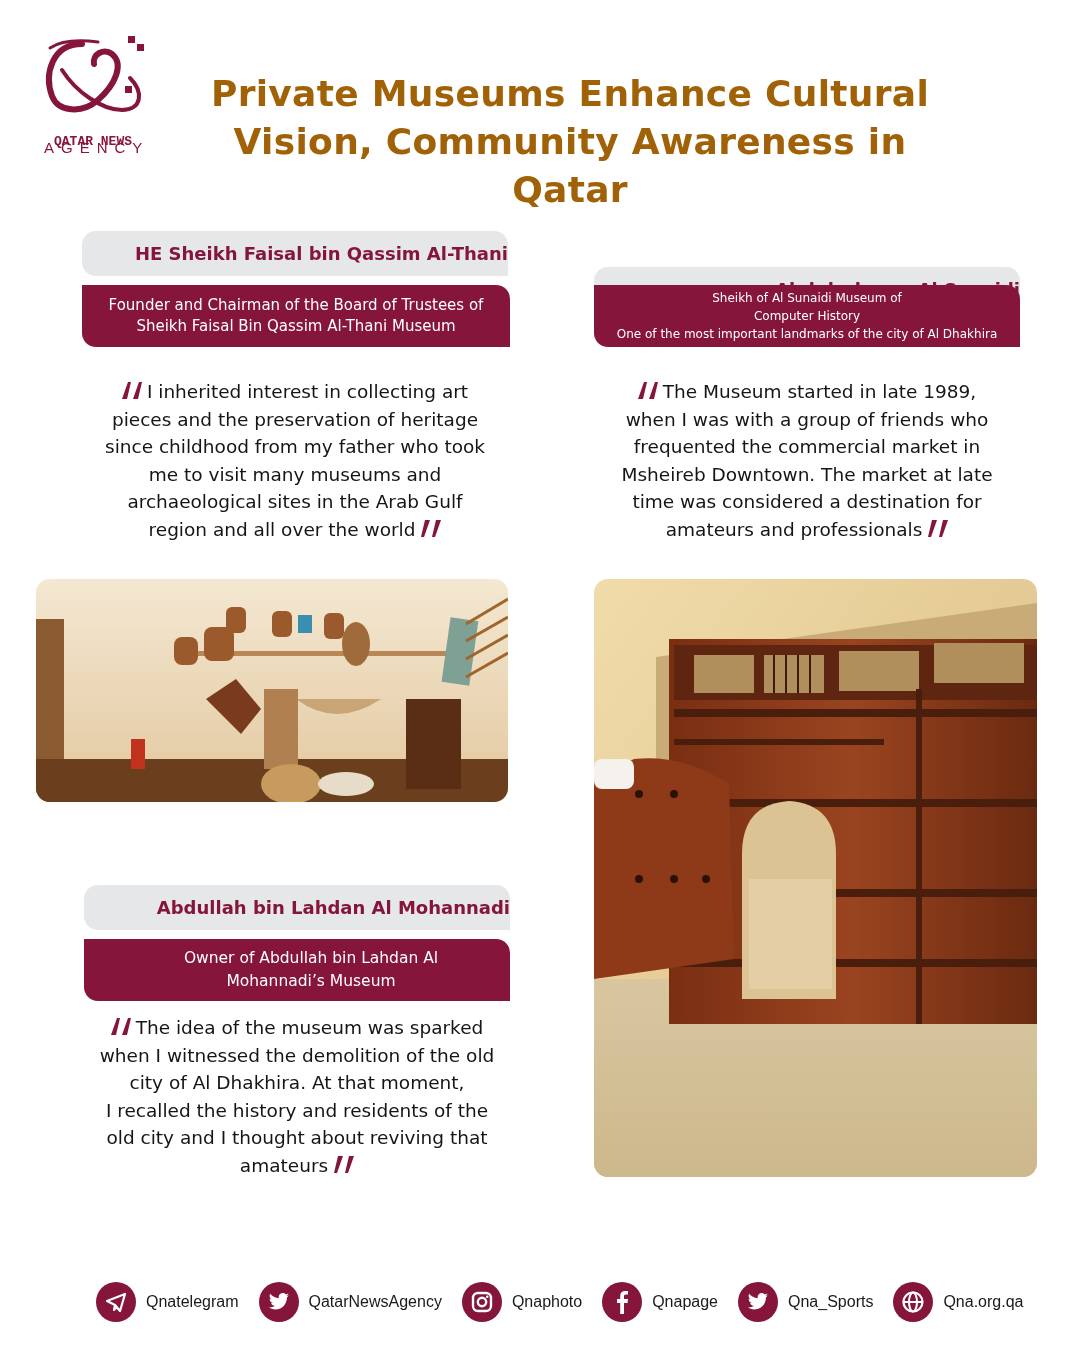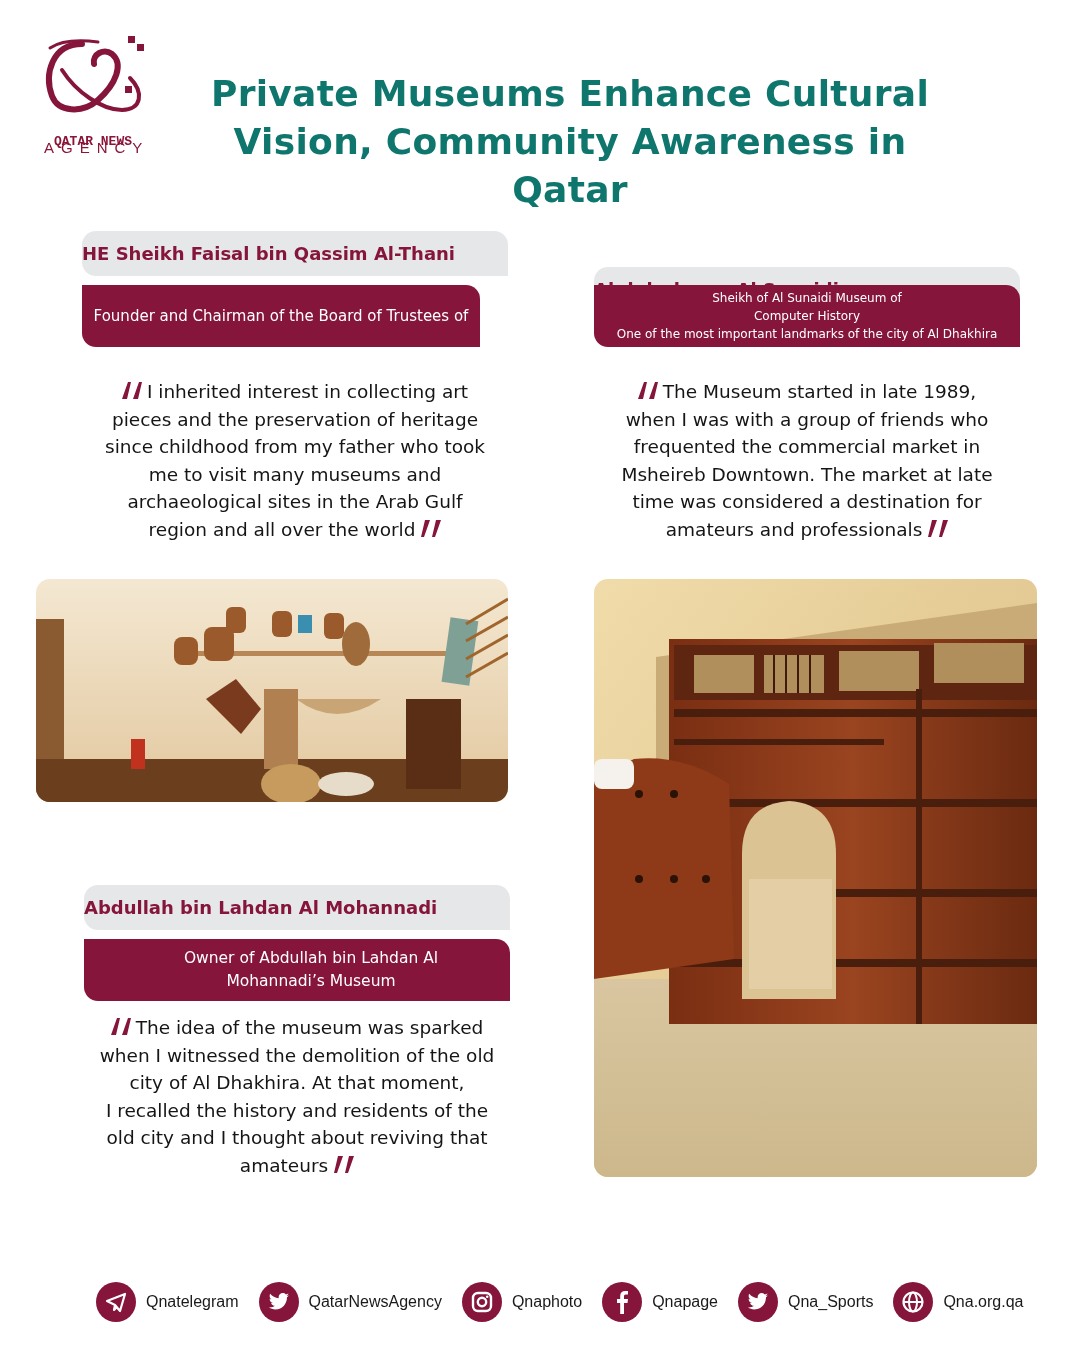--- a/index.html
+++ b/index.html
@@ -9,25 +9,25 @@
   
   .logo { position: absolute; left: 38px; top: 34px; width: 110px; height: 125px; }
   .logo svg { position: absolute; left: 4px; top: 0; }
   .logo-text1 { position: absolute; left: 0; top: 100px; width: 110px; text-align: center;
     font-family: Liberation Mono, monospace; font-weight: bold; font-size: 13px; color: #8a1538; letter-spacing: 0px; }
   .logo-text2 { position: absolute; left: 0; top: 105px; width: 110px; text-align: center;
     font-family: "Liberation Sans", sans-serif; font-weight: normal; font-size: 15px; color: #8a1538; letter-spacing: 7px; padding-left: 6px; }
 
   .title { position: absolute; left: 170px; top: 70px; width: 800px; text-align: center;
     font-family: "DejaVu Sans", sans-serif; font-weight: bold; font-size: 36px; line-height: 48px;
-    color: #0f766e; letter-spacing: 0.3px; }
+    color: #a16207; letter-spacing: 0.3px; }
 
   
   .name-box { position: absolute; height: 45px; background: #e6e7e9;
-    border-radius: 14px 14px 0 14px; display: flex; align-items: center; justify-content: flex-start;
+    border-radius: 14px 14px 0 14px; display: flex; align-items: center; justify-content: flex-end;
     font-family: "DejaVu Sans", sans-serif; font-weight: bold; font-size: 18px; color: #85153a; }
   .role-box { position: absolute; background: #85153a; color: #fff;
     border-radius: 0 14px 0 14px; display: flex; align-items: center; justify-content: center;
     text-align: center; font-family: "DejaVu Sans", sans-serif; }
   .role-box .lines { display: flex; flex-direction: column; }
   .quote { position: absolute; text-align: center; font-family: "DejaVu Sans", sans-serif;
     font-size: 18.5px; line-height: 27.5px; color: #151515; }
   .qmark { display: inline-block; width: 21px; height: 17px; vertical-align: -1px; margin-right: 4px; }
   .qmark.close { margin-left: 5px; margin-right: 0; }
 
@@ -60,23 +60,24 @@
 
 <h1 class="title">
   <div>Private Museums Enhance Cultural</div>
   <div>Vision, Community Awareness in Qatar</div>
 </h1>
 
 <section>
   <div class="name-box" style="left:82px; top:231px; width:426px;">
     <span>HE Sheikh Faisal bin Qassim Al-Thani</span>
   </div>
-  <div class="role-box" style="left:82px; top:285px; width:398px; height:62px; font-size:15px; line-height:21px;">
+  <div class="role-box" style="left:82px; top:285px; width:428px; height:62px; font-size:15px; line-height:21px;">
     <div class="lines">
       <span>Founder and Chairman of the Board of Trustees of</span>
+      <span>Sheikh Faisal Bin Qassim Al-Thani Museum</span>
     </div>
   </div>
   <div class="quote" style="left:70px; top:378px; width:450px;">
     <div><svg class="qmark" viewBox="0 0 21 17">
           <path d="M6 0 L9 0 L5 17 L0 17 Z M17 0 L20 0 L16 17 L11 17 Z" fill="#85153a"></path>
         </svg><span>I inherited interest in collecting art</span></div>
     <div>pieces and the preservation of heritage</div>
     <div>since childhood from my father who took</div>
     <div>me to visit many museums and</div>
     <div>archaeological sites in the Arab Gulf</div>

